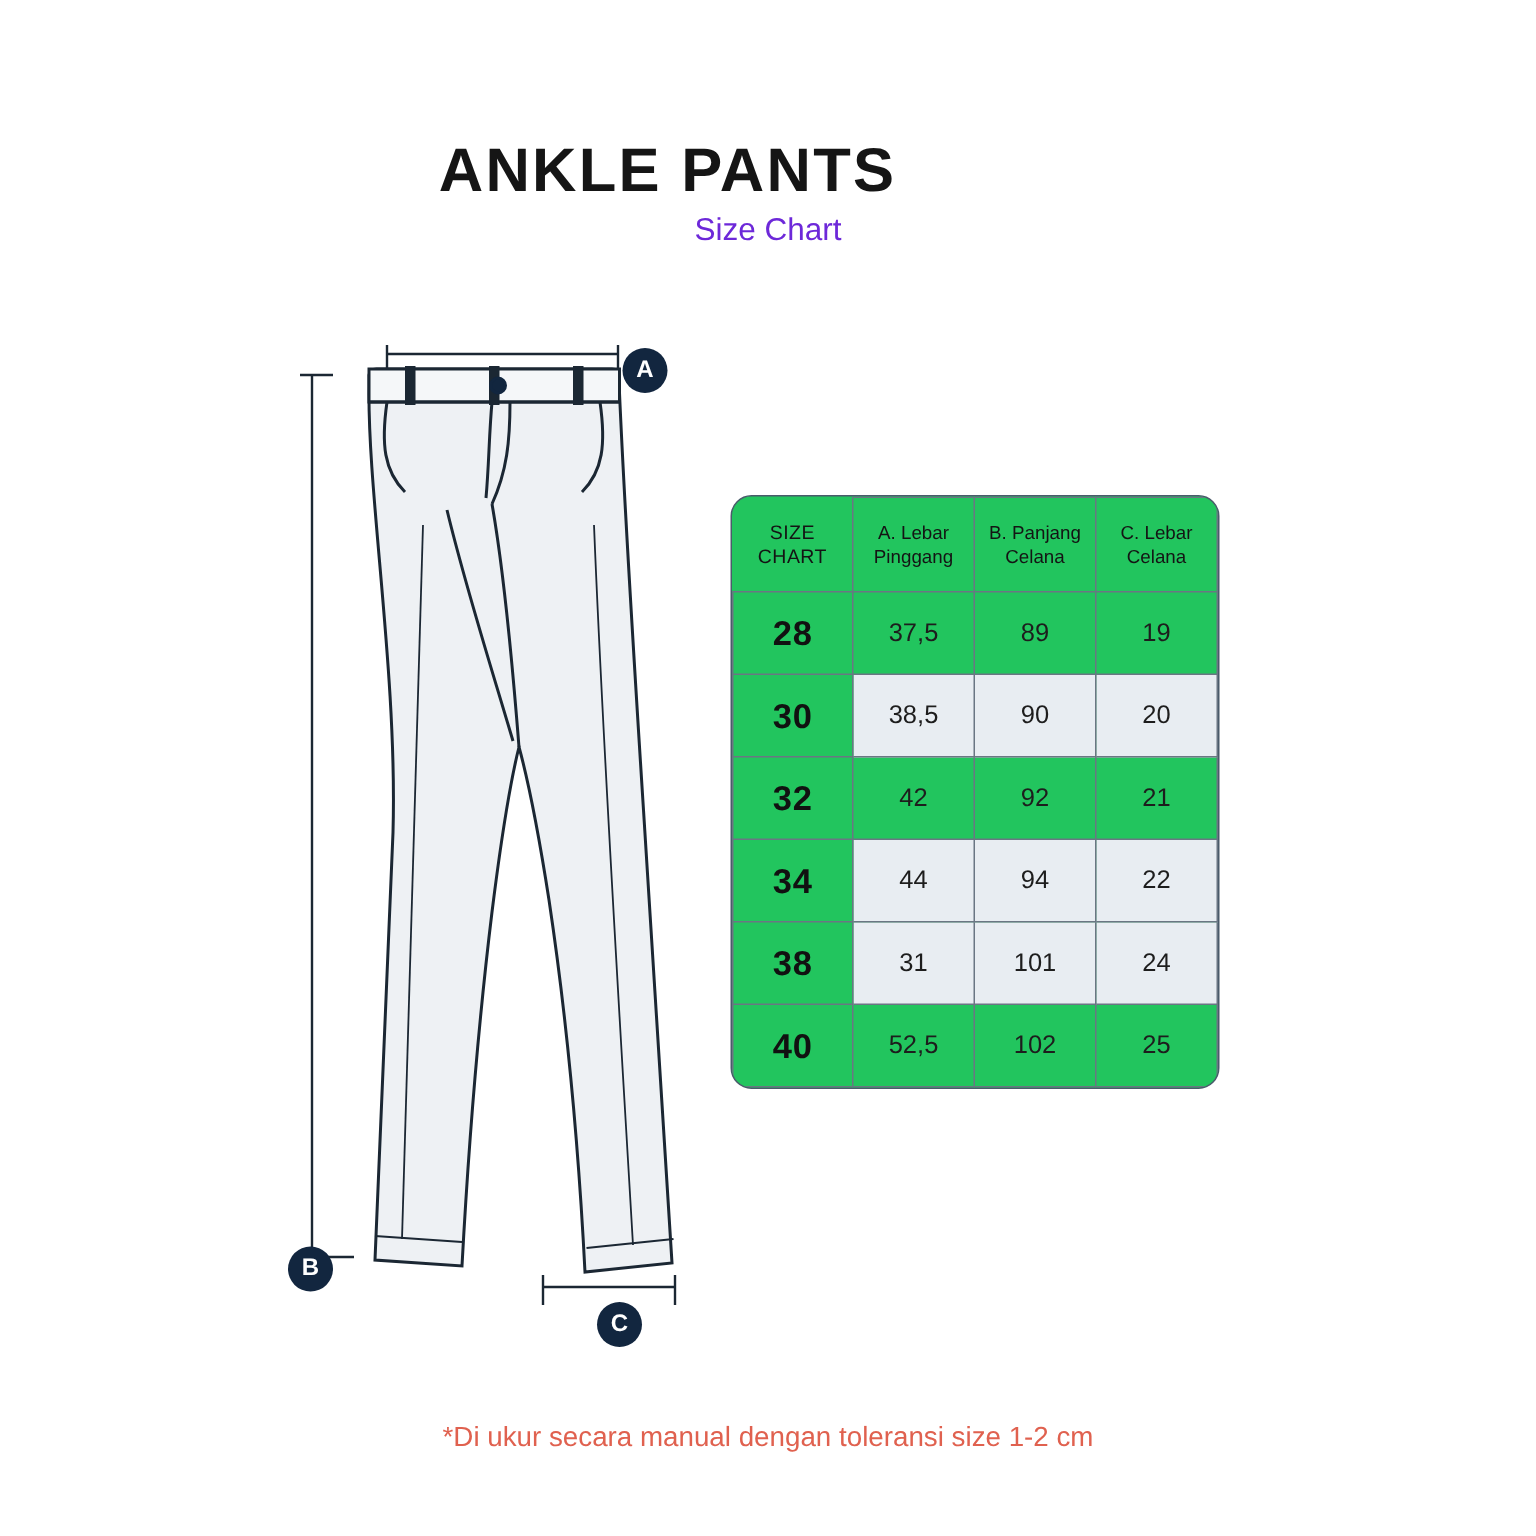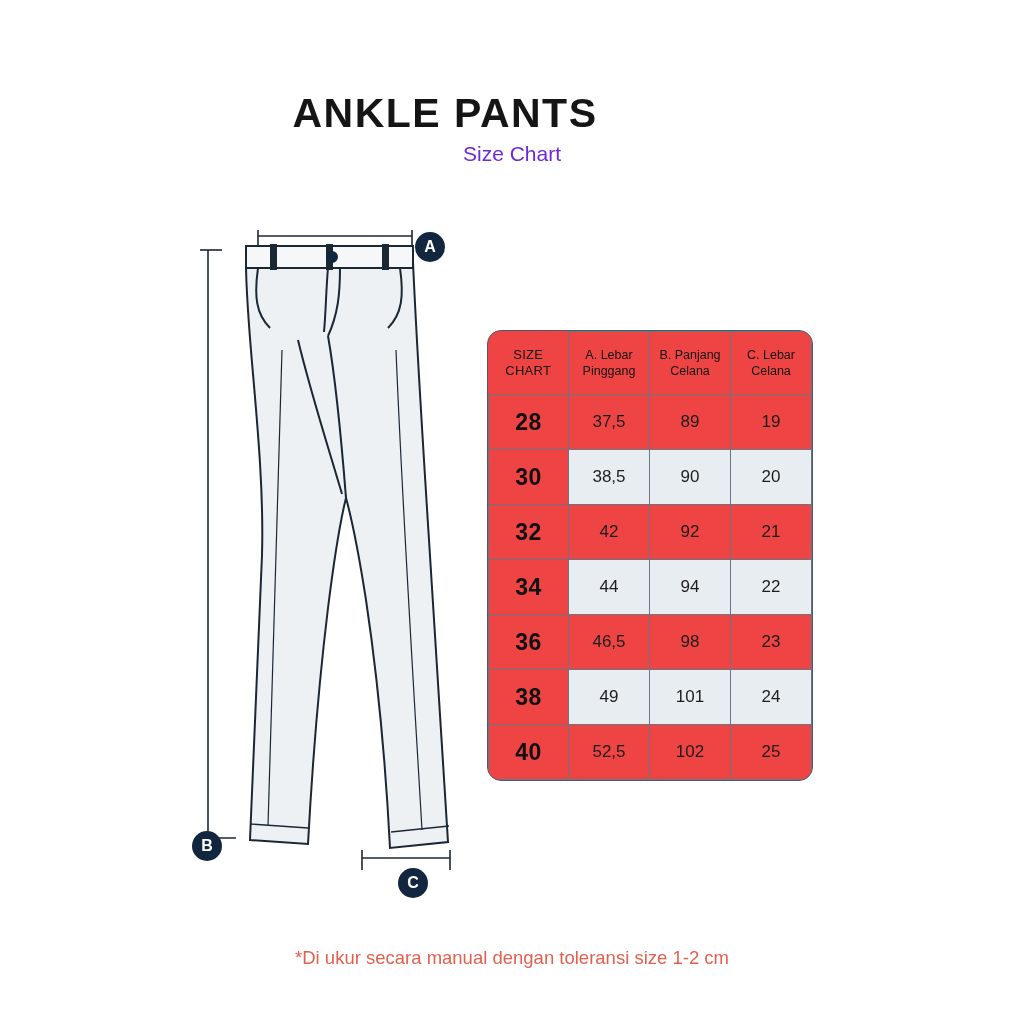--- a/index.html
+++ b/index.html
@@ -72,21 +72,21 @@
   #marker-a { left: 415px; top: 232px; }
   #marker-b { left: 192px; top: 831px; }
   #marker-c { left: 398px; top: 868px; }
 
   
   .size-table-wrap {
     position: absolute;
     left: 487px;
     top: 330px;
     width: 324px;
-    background: #ef4444;
+    background: #22c55e;
     border: 1px solid #4a5b6b;
     border-radius: 14px;
     overflow: hidden;
   }
   table.size-table {
     border-collapse: collapse;
     width: 324px;
     table-layout: fixed;
   }
   table.size-table td, table.size-table th {
@@ -251,29 +251,23 @@
           <td class="val-cell">42</td>
           <td class="val-cell">92</td>
           <td class="val-cell">21</td>
         </tr>
         <tr class="alt">
           <td class="size-cell">34</td>
           <td class="val-cell">44</td>
           <td class="val-cell">94</td>
           <td class="val-cell">22</td>
         </tr>
-        <tr>
-          <td class="size-cell">36</td>
-          <td class="val-cell">46,5</td>
-          <td class="val-cell">98</td>
-          <td class="val-cell">23</td>
-        </tr>
         <tr class="alt">
           <td class="size-cell">38</td>
-          <td class="val-cell">49</td>
+          <td class="val-cell">31</td>
           <td class="val-cell">101</td>
           <td class="val-cell">24</td>
         </tr>
         <tr>
           <td class="size-cell">40</td>
           <td class="val-cell">52,5</td>
           <td class="val-cell">102</td>
           <td class="val-cell">25</td>
         </tr>
       </tbody>

